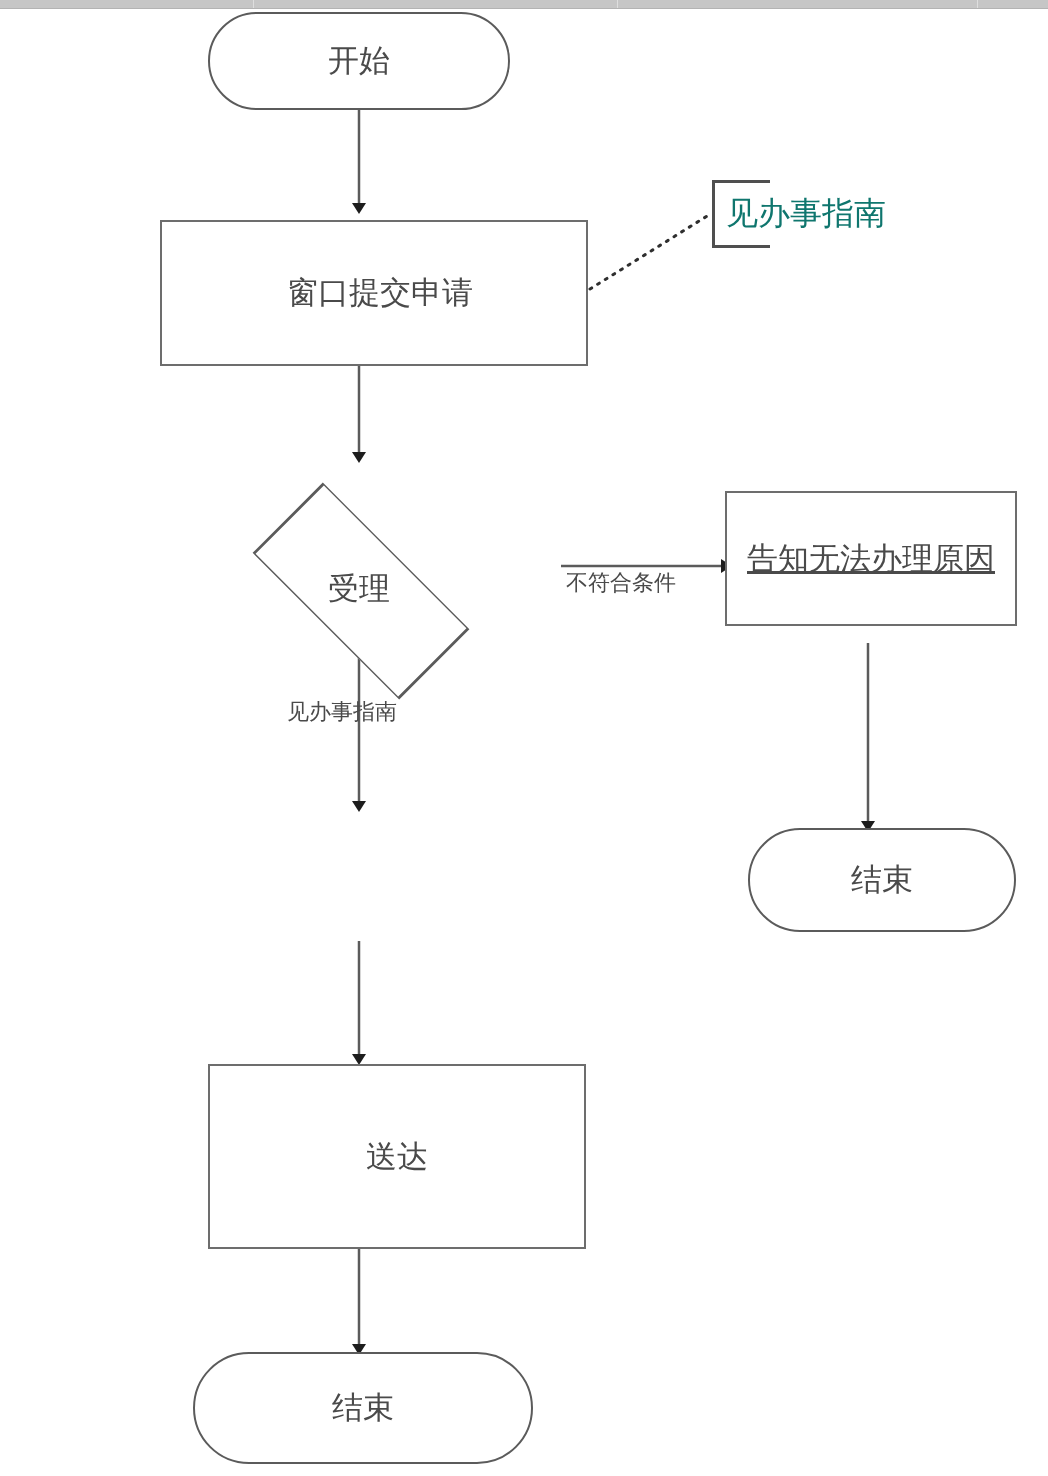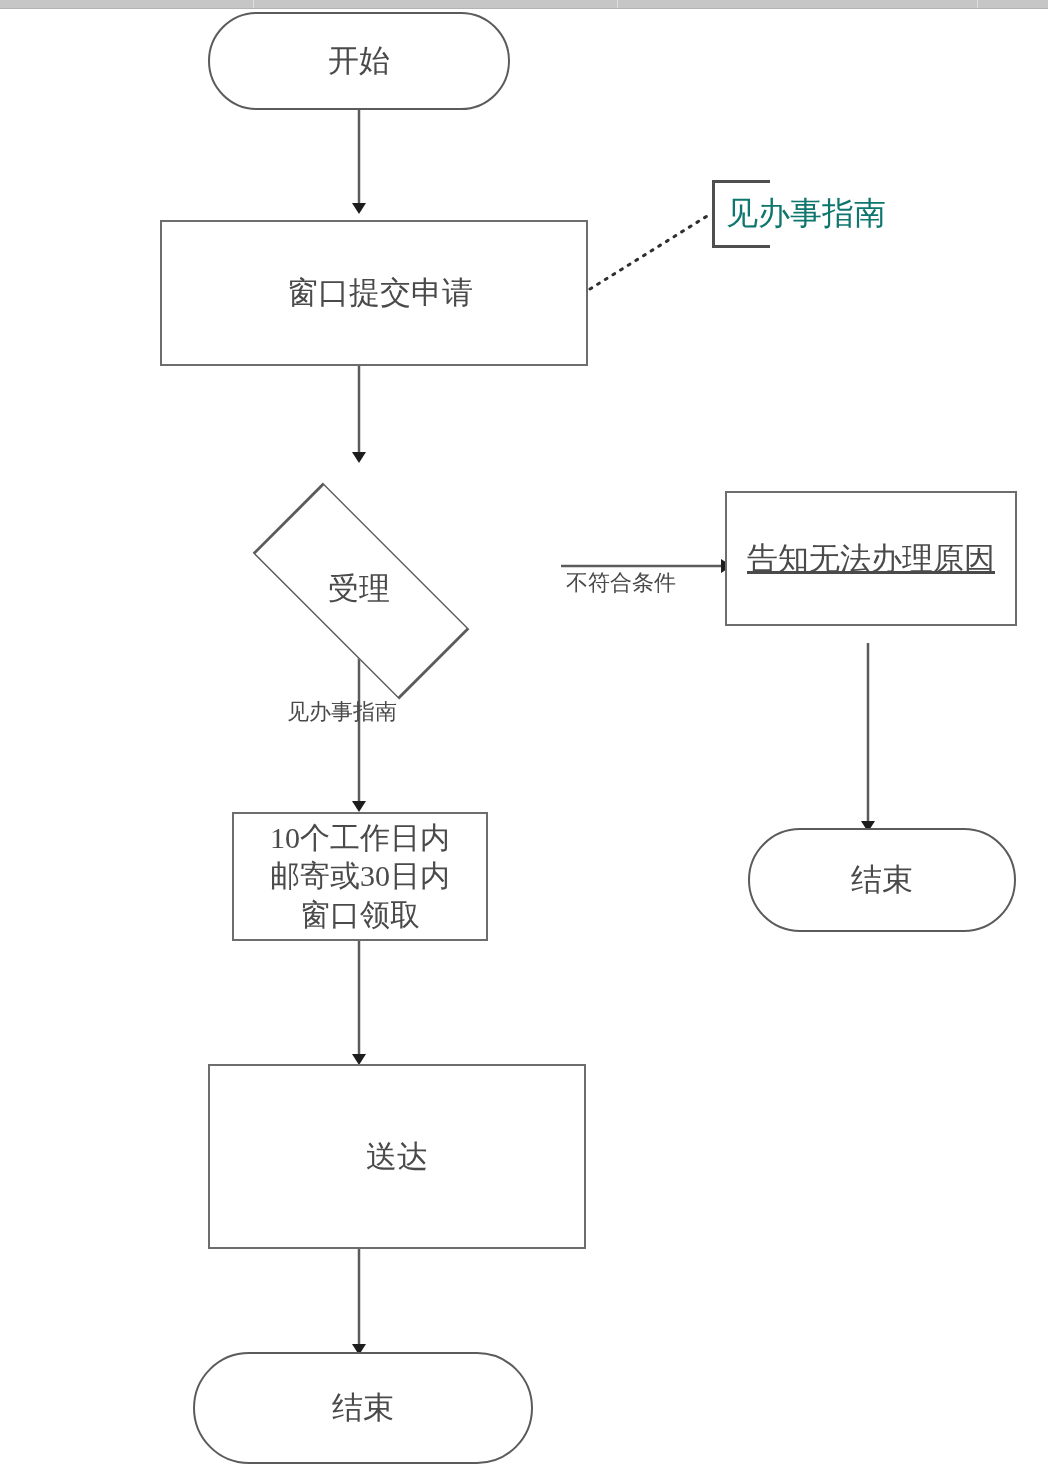--- a/index.html
+++ b/index.html
@@ -203,25 +203,20 @@
   </div>
 
   <div class="edge-label" style="left:566px; top:556px;margin-top:12px;">不符合条件</div>
 
   <div class="edge-label" style="left:287px; top:697px;">见办事指南</div>
 
   <div class="node process" style="left:725px; top:491px; width:292px; height:135px;text-decoration:underline;">
     <span class="node-label">告知无法办理原因</span>
   </div>
 
-  <div class="node process tight" style="left:232px; top:812px; width:256px; height:129px;">
-    <span class="node-label">10个工作日内
-邮寄或30日内
-窗口领取</span>
-  </div>
 
   <div class="node process" style="left:208px; top:1064px; width:378px; height:185px;">
     <span class="node-label">送达</span>
   </div>
 
   <div class="node terminal" style="left:193px; top:1352px; width:340px; height:112px;">
     <span class="node-label">结束</span>
   </div>
 
   <div class="node terminal" style="left:748px; top:828px; width:268px; height:104px;">

